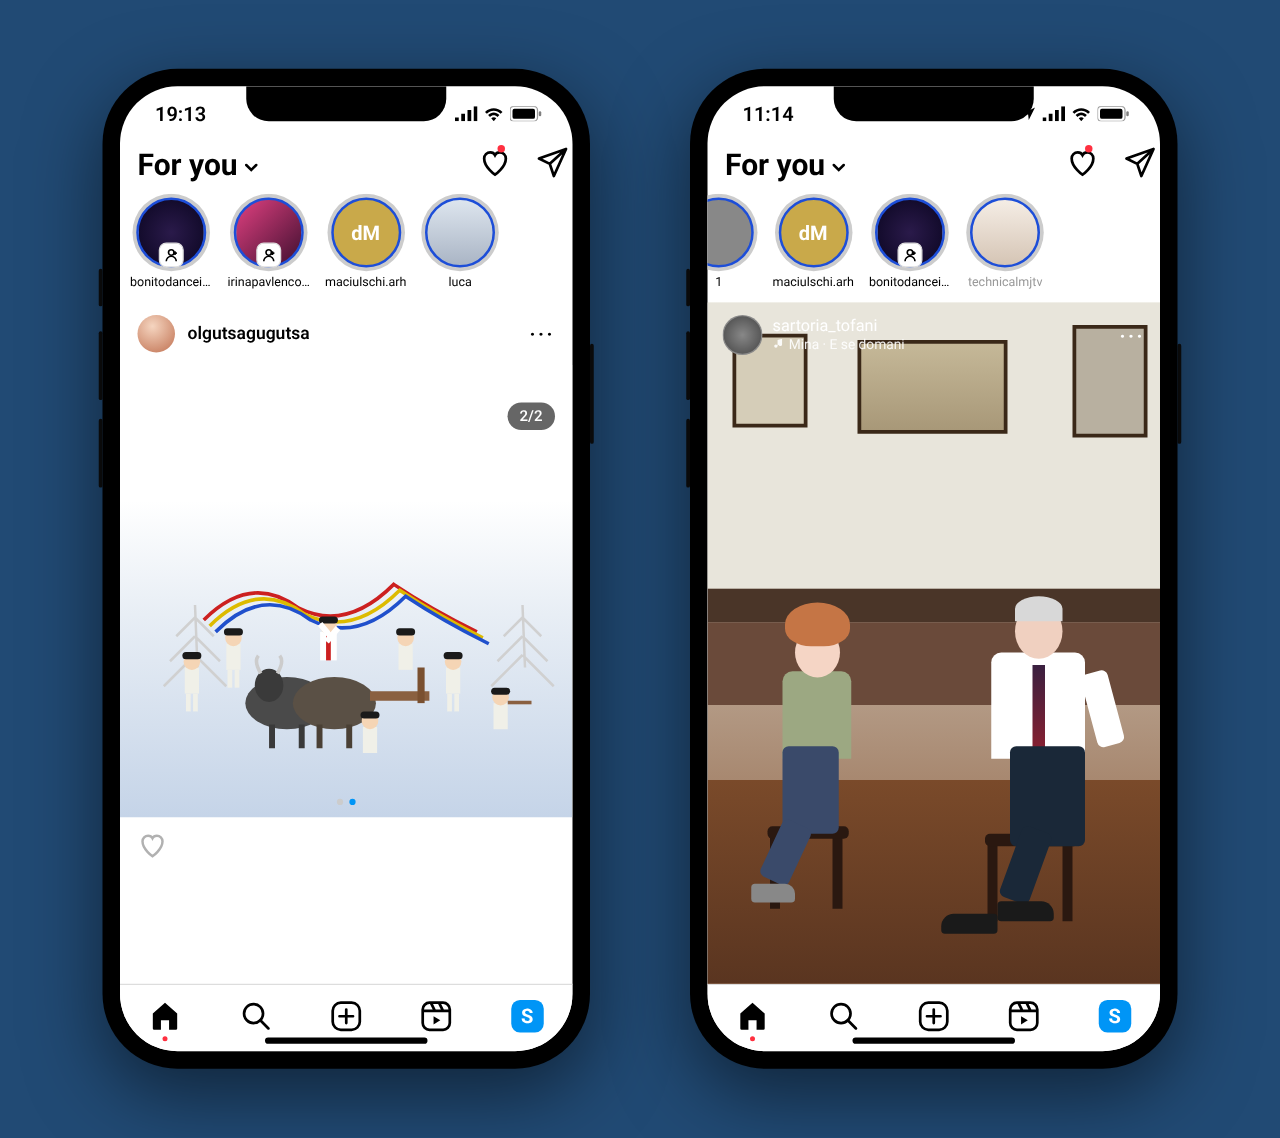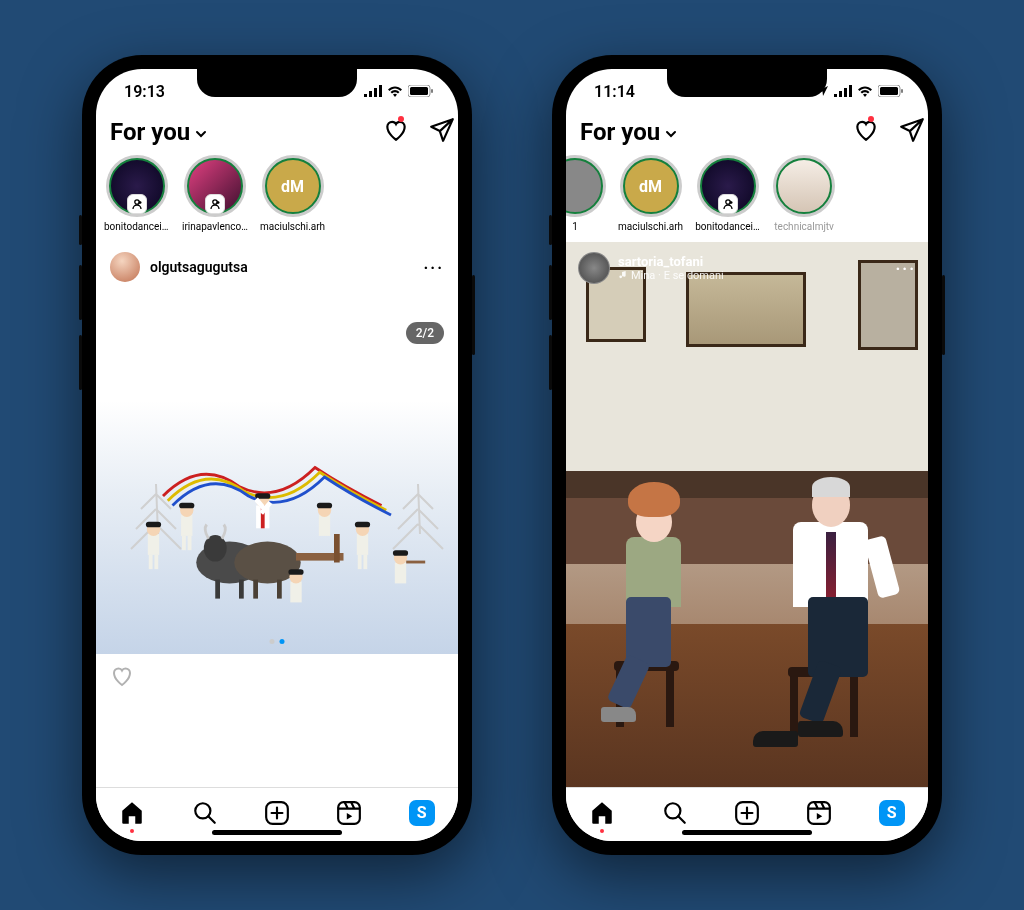--- a/index.html
+++ b/index.html
@@ -108,21 +108,21 @@
     justify-content: center;
   }
   .story-ring.gradient {
     background: conic-gradient(from 200deg, #feda75, #fa7e1e, #d62976, #962fbf, #4f5bd5, #feda75);
   }
   .story-ring.seen { background: #ccc; }
   .story-inner {
     width: 56px;
     height: 56px;
     border-radius: 50%;
-    border: 2px solid #15803d;
+    border: 2px solid #1d4ed8;
     overflow: hidden;
     display: flex; align-items: center; justify-content: center;
     font-weight:700; color:#fff;
   }
   .story-label { font-size: 10px; color: #000; max-width: 66px; white-space: nowrap; text-overflow: ellipsis; overflow: hidden;}
   .story-label.grey { color: #999; }
   .close-friend {
     position:absolute; bottom:18px; left:50%; transform:translateX(-50%);
     width:20px; height:20px; background:#fff; border-radius:6px;
     display:flex; align-items:center; justify-content:center; border:1px solid #ddd;
@@ -181,21 +181,21 @@
   .reel {
     flex:1; position:relative; overflow:hidden;
     background: linear-gradient(#e8e5db 0%, #d9d5ca 20%, #8a5a3a 100%);
   }
   .reel-header {
     position:absolute; top:10px; left:12px; right:12px;
     display:flex; align-items:center; gap:8px; color:#fff; z-index:5;
   }
   .reel-avatar {width:32px; height:32px; border-radius:50%; border:1px solid rgba(255,255,255,0.3);}
   .reel-text { display:flex; flex-direction:column; flex:1;}
-  .reel-user {font-size:13px; font-weight:700;}
+  .reel-user {font-size:13px; font-weight:400;}
   .reel-music {font-size:11px; opacity:0.9; display:flex; align-items:center; gap:4px;}
   .reel-more {color:#fff; letter-spacing:2px; font-weight:700;}
   .wall { position:absolute; top:0; left:0; right:0; height:42%; background:#e8e5db;}
   .shelf { position:absolute; top:42%; left:0; right:0; height:5%; background:#4a3528;}
   .frame {position:absolute; background:#3a2818; padding:3px;}
   .frame .inner{background:#ddd; width:100%; height:100%;}
   .floor {position:absolute; bottom:0; left:0; right:0; height:30%; background:linear-gradient(#7a4a2a,#5a3520);}
   .person {position:absolute; }
   .person .head {border-radius:50%;}
   .stool {position:absolute; background:#2a1810;}
@@ -276,20 +276,26 @@
             </svg>
           </div>
           <div class="story-label">irinapavlencoof...</div>
         </div>
         <div class="story">
           <div class="story-ring seen">
             <div class="story-inner" style="background: rgb(201, 169, 74);">dM</div>
           </div>
           <div class="story-label">maciulschi.arh</div>
         </div>
+        <div class="story">
+          <div class="story-ring seen">
+            <div class="story-inner" style="background: linear-gradient(rgb(221, 229, 238), rgb(170, 181, 197));"></div>
+          </div>
+          <div class="story-label">luca</div>
+        </div>
       </div>
     <div class="post-header">
       <div class="post-avatar" style="background:radial-gradient(circle at 40% 30%, #f5d5c0, #c07050);"></div>
       <div class="post-user">olgutsagugutsa</div>
       <div class="post-more">···</div>
     </div>
     <div class="post-image">
       <div class="winter-bg"></div>
       <svg style="position:absolute; left:10px; bottom:30px;" width="100" height="150" viewBox="0 0 100 150">
           <path d="M50 10 L52 60 M50 20 L35 35 M50 20 L65 35 M50 35 L30 55 M50 35 L70 55 M50 50 L25 75 M50 50 L75 75" stroke="#d0d0d0" stroke-width="2" fill="none"></path>

